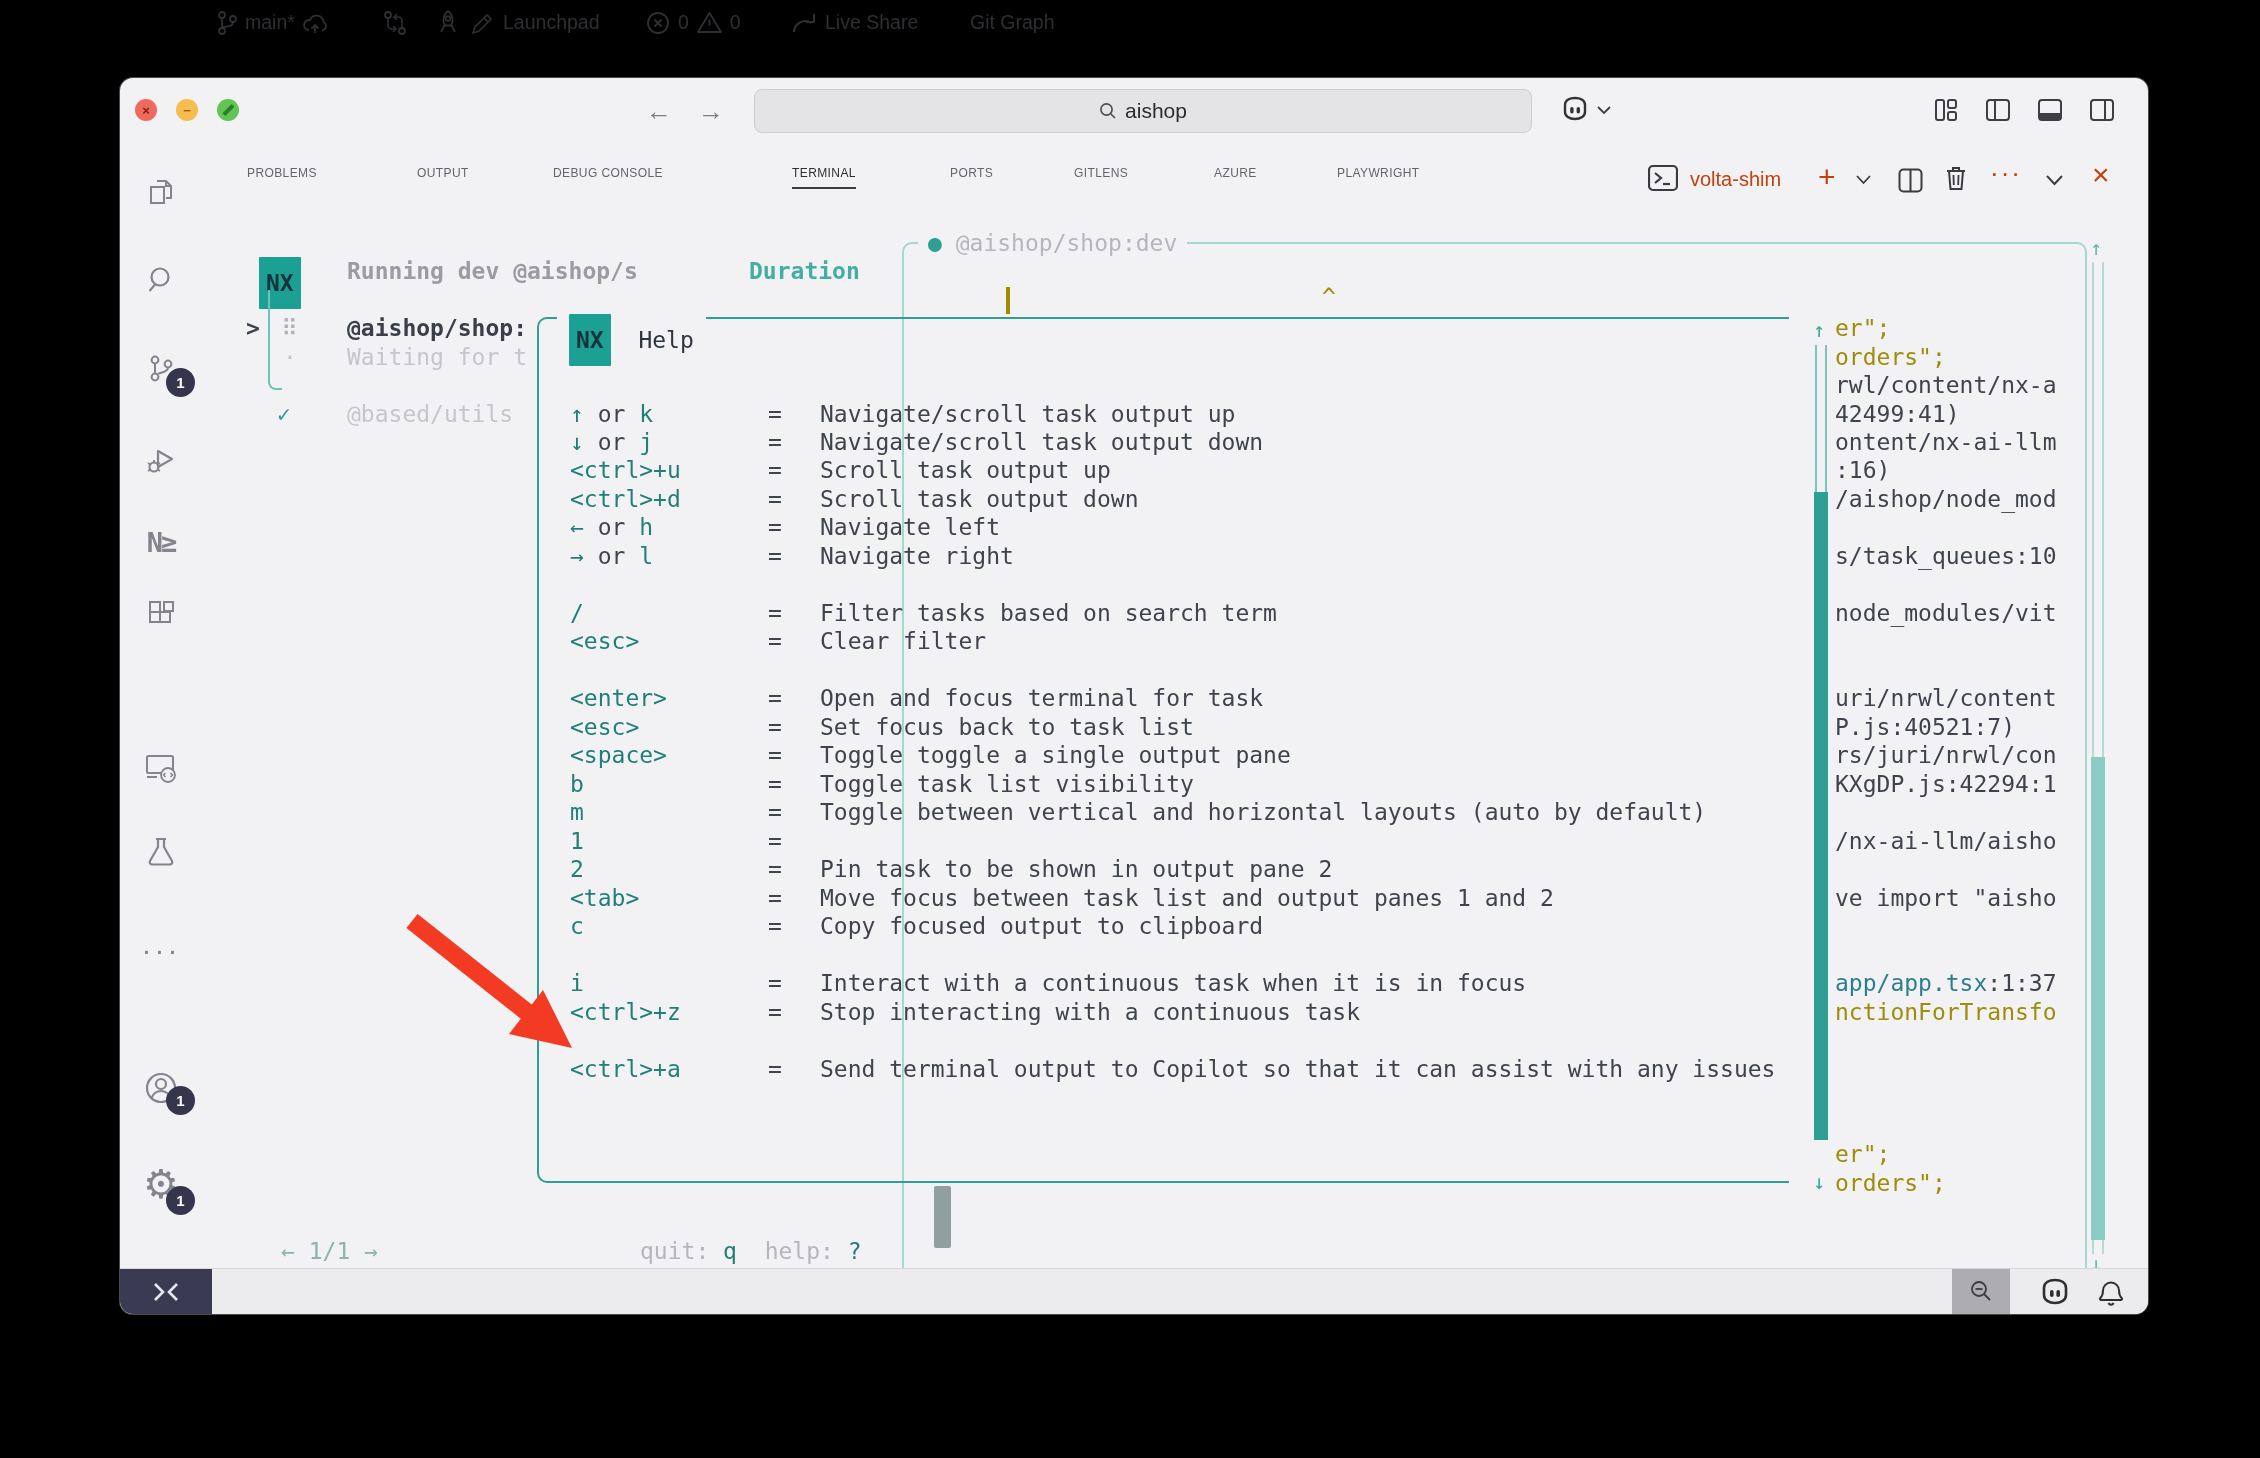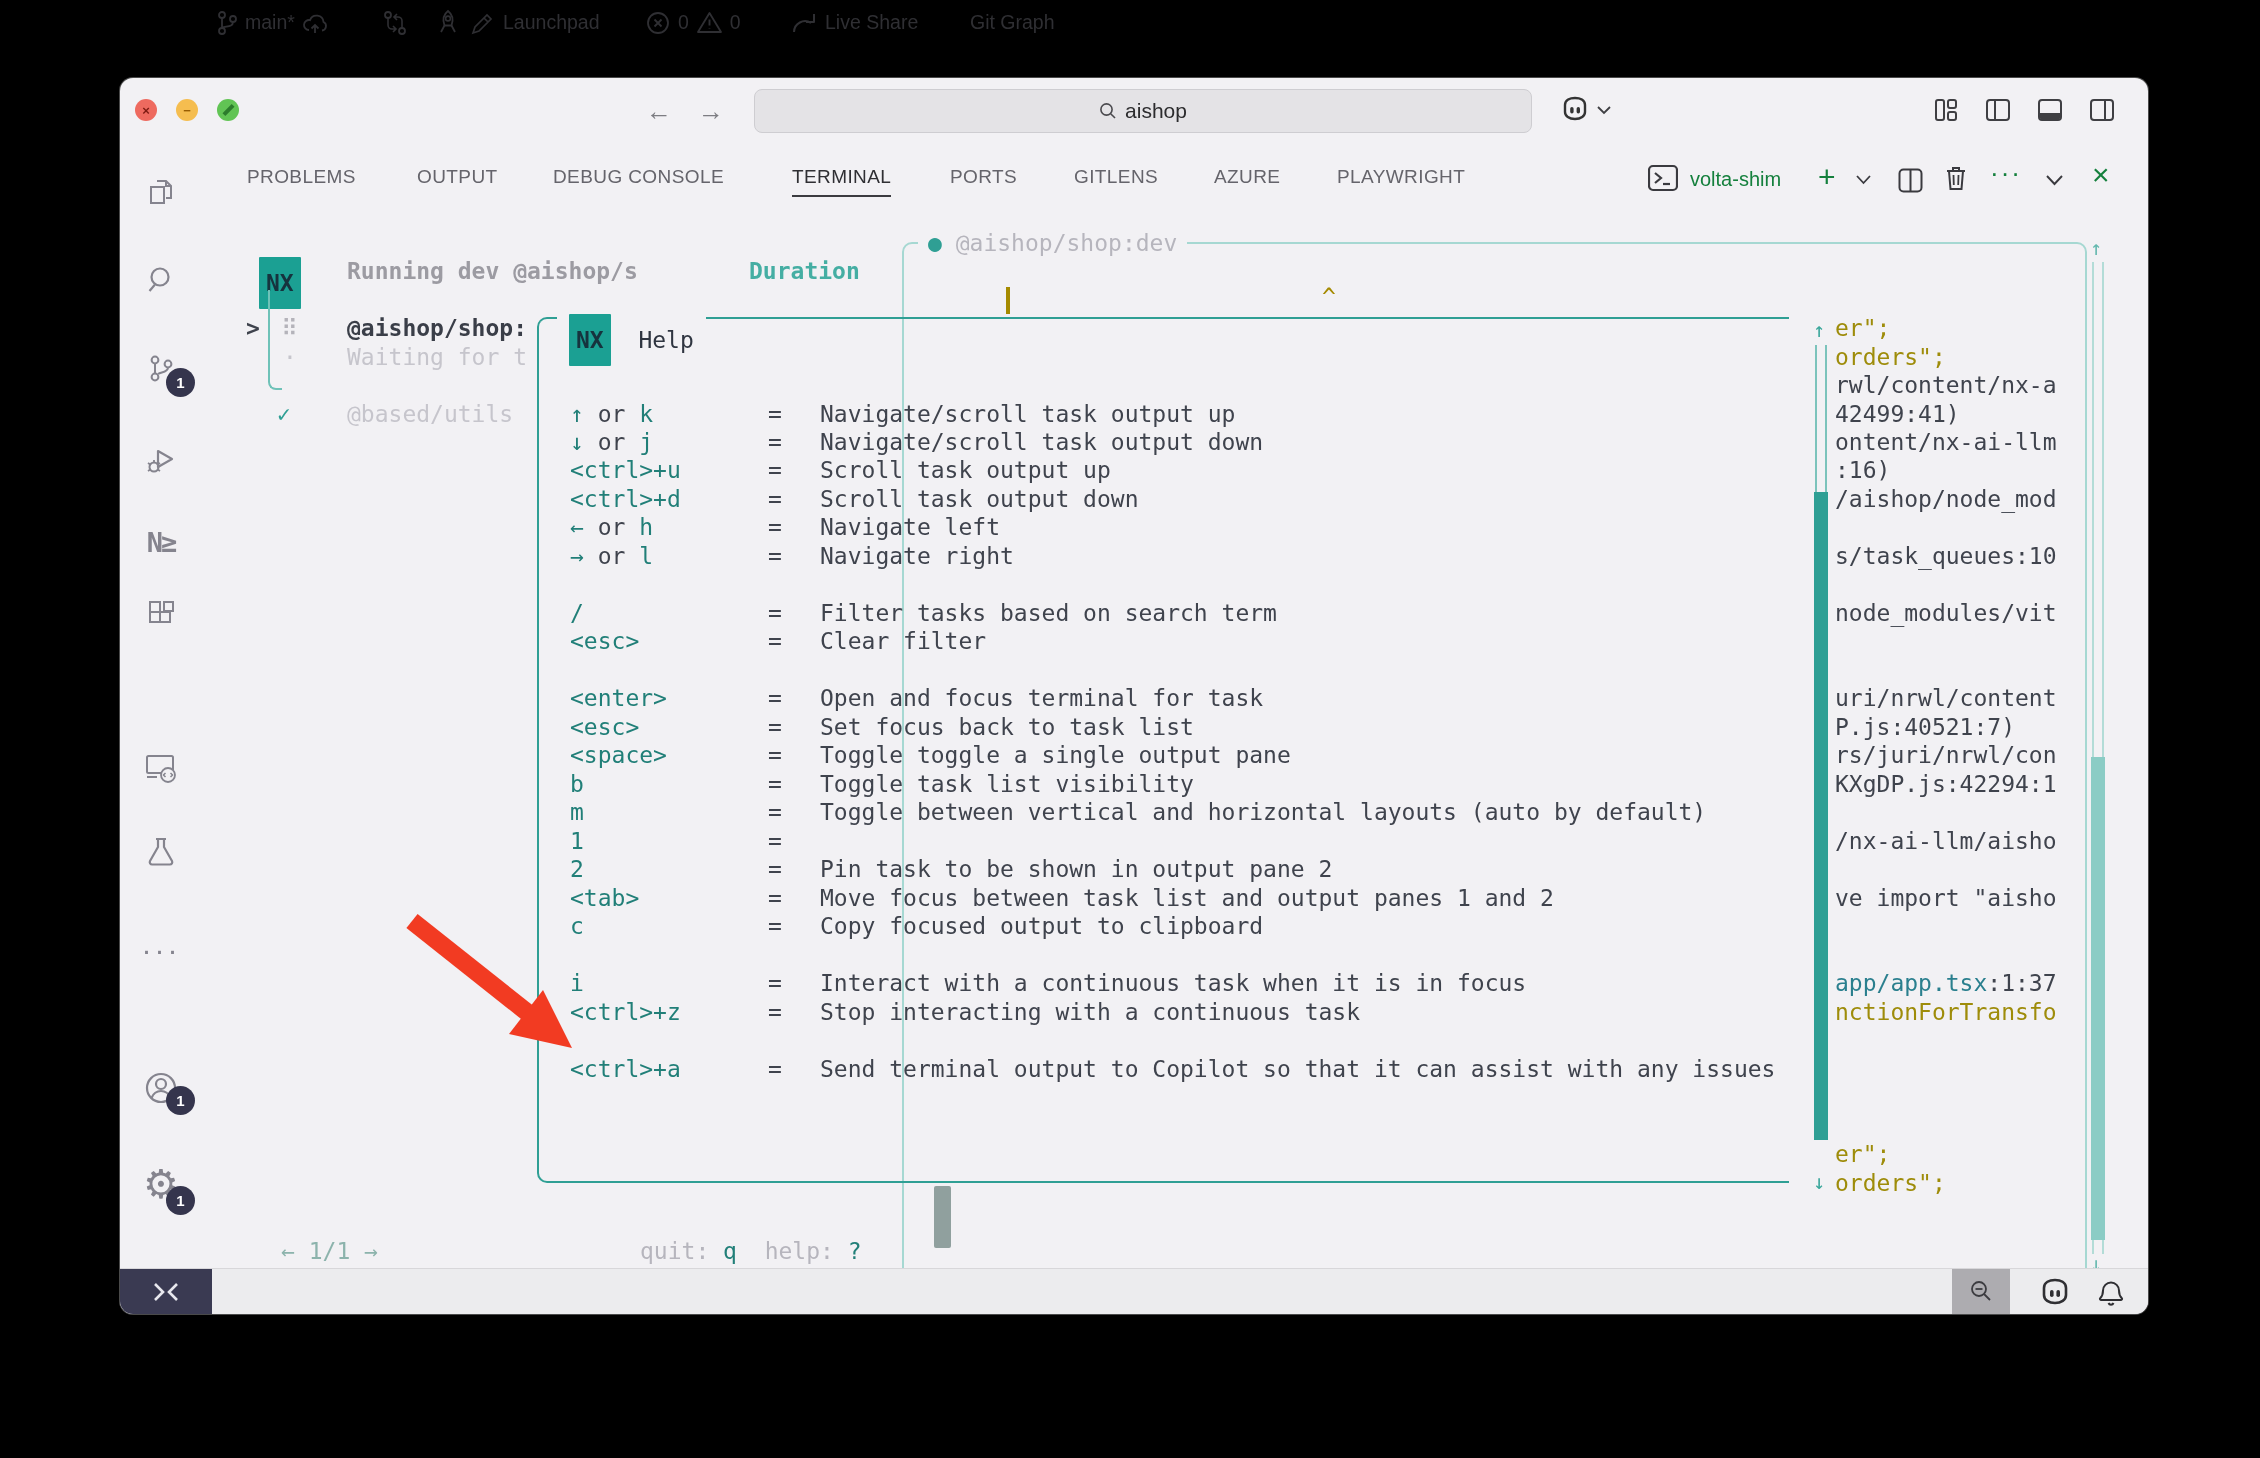--- a/index.html
+++ b/index.html
@@ -15,24 +15,24 @@
   
   .light{position:absolute;top:99px;width:22px;height:22px;border-radius:50%;display:flex;align-items:center;justify-content:center;font-size:13px;font-weight:bold}
   .l-red{left:135px;background:#ee6a5f;color:#7d1a12}
   .l-yel{left:176px;background:#f5bd4f;color:#985d00}
   .l-grn{left:217px;background:#61c454;color:#1d6b2a;overflow:hidden}
   .l-grn i{display:block;width:13px;height:4px;background:#2c7d2c;transform:rotate(-45deg)}
   .navarrow{position:absolute;top:96px;font-size:26px;color:#7d7d82}
   .searchbox{position:absolute;left:754px;top:89px;width:778px;height:44px;background:#e4e3e6;border:1px solid #cecdd1;border-radius:8px;display:flex;align-items:center;justify-content:center;gap:8px;color:#2c2c2e;font-size:21px}
   .tb-icon{position:absolute;top:97px;color:#3f3f43}
   
-  .tab{position:absolute;top:166px;font-size:19px;letter-spacing:.4px;color:#65646b;white-space:nowrap}
+  .tab{position:absolute;top:166px;font-size:12px;letter-spacing:.4px;color:#65646b;white-space:nowrap}
   .tab.active{color:#2f2f33;border-bottom:2.5px solid #3b3b40;padding-bottom:7px}
   
-  .ph{position:absolute;top:166px;color:#15803d;font-size:19px;white-space:nowrap}
+  .ph{position:absolute;top:166px;color:#c2410c;font-size:19px;white-space:nowrap}
   
   .act{position:absolute;left:141px;width:40px;height:40px;color:var(--icon);display:flex;align-items:center;justify-content:center}
   .badge{position:absolute;width:29px;height:29px;border-radius:50%;background:#35354d;color:#fff;font-size:15px;font-weight:bold;display:flex;align-items:center;justify-content:center}
   
   .t-line{position:absolute;height:28px;font-family:"DejaVu Sans Mono","DejaVu Sans",monospace;font-size:23px;line-height:28px;color:var(--term-dark);white-space:pre}
   .bold{font-weight:bold}
   .grey{color:var(--grey)} .lgrey{color:var(--lgrey)} .olive{color:var(--olive)}
   .tealtx{color:var(--key-teal)} .filetx{color:var(--file)}
   .nxbadge{display:inline-block;background:#1ba093;color:#16333e;font-weight:bold;padding:12px 7px;border-radius:1px}
   .hkey{position:absolute;left:570px} .heq{position:absolute;left:768px} .hdesc{position:absolute;left:820px}

